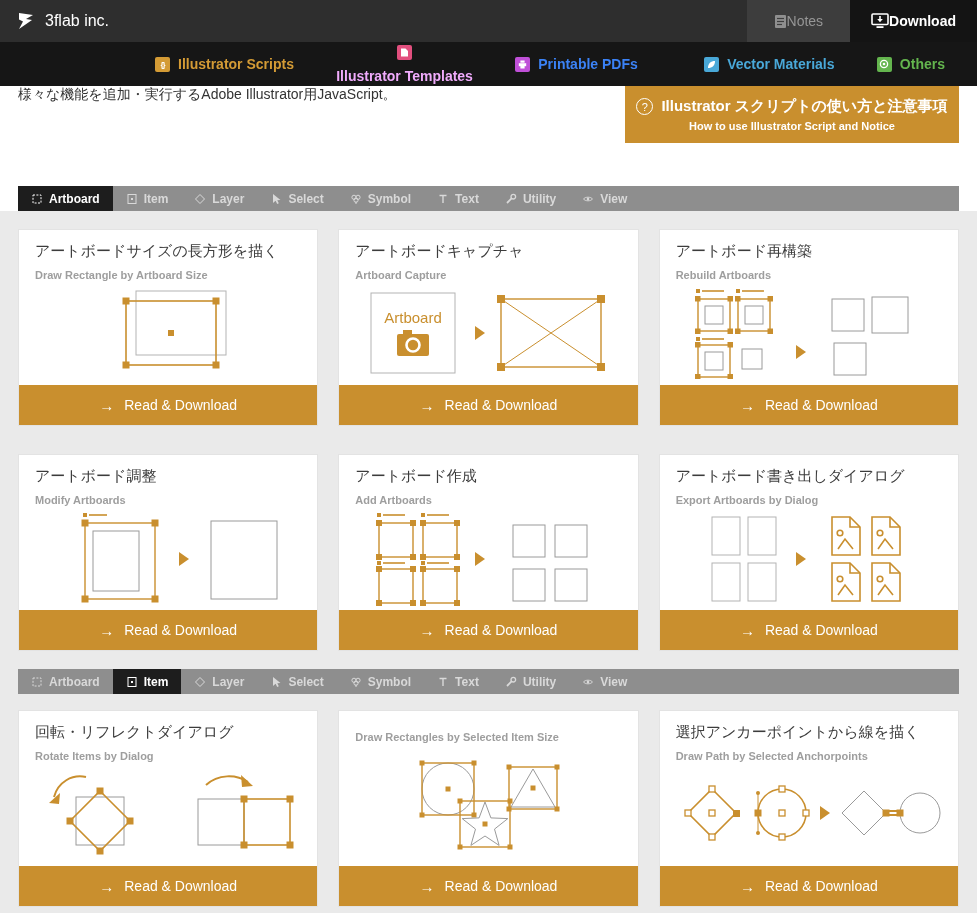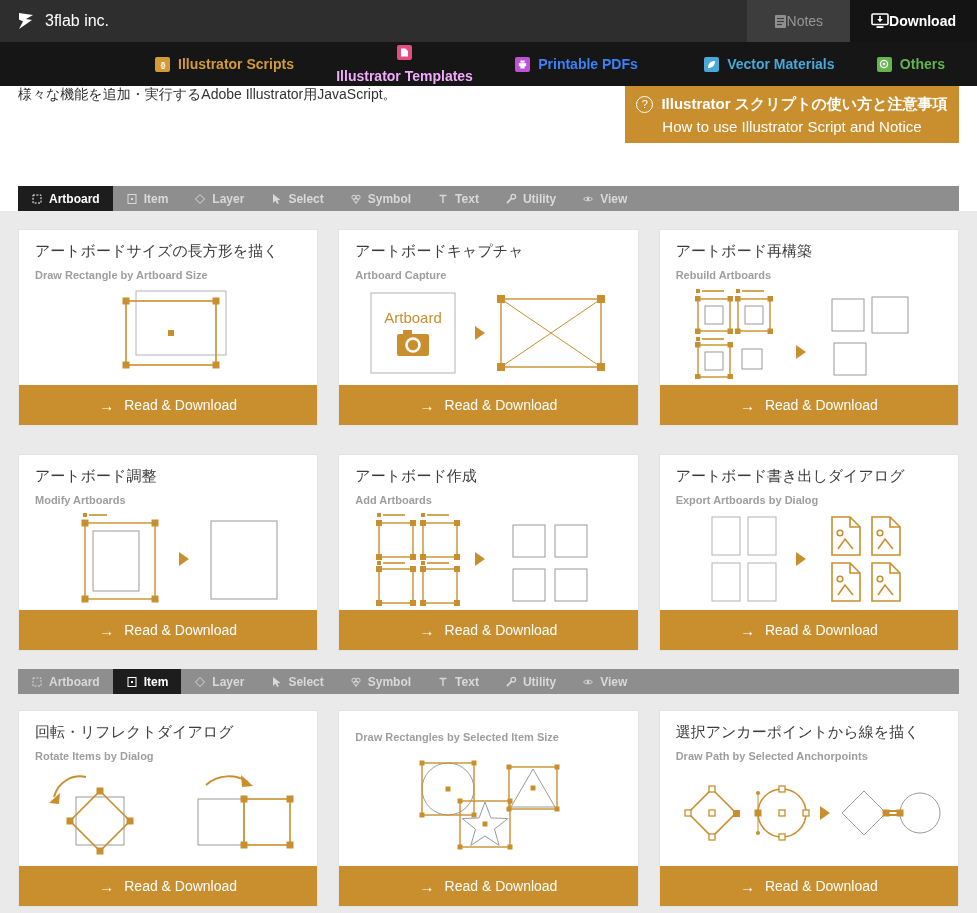--- a/index.html
+++ b/index.html
@@ -16,21 +16,21 @@
   .nav-item{display:flex;align-items:center;gap:8px;font-size:14px;font-weight:bold;cursor:pointer;}
   .badge{width:15px;height:15px;border-radius:2px;display:flex;align-items:center;justify-content:center;flex:none;}
   .badge-glyph{color:#fff;font-size:8px;font-weight:bold;letter-spacing:-1px;}
   
   .white-zone{background:#fff;}
   .intro{height:100px;display:flex;align-items:flex-start;padding:0 18px;}
   .intro-desc{font-size:14px;color:#333;}
   .help-btn{margin-left:auto;width:334px;height:57px;background:#c98f2e;color:#fff;display:flex;flex-direction:column;align-items:center;justify-content:center;gap:4px;cursor:pointer;}
   .help-title{font-size:15px;font-weight:bold;display:flex;align-items:center;gap:8px;}
   .help-q{width:15px;height:15px;border:1.5px solid #fff;border-radius:50%;font-size:11px;font-weight:normal;display:flex;align-items:center;justify-content:center;flex:none;}
-  .help-sub{font-size:15px;font-weight:normal;}
+  .help-sub{font-size:11px;font-weight:bold;}
   
   .tabbar{height:25px;background:#8e8e8e;margin:0 18px;display:flex;}
   .tab{display:flex;align-items:center;gap:6px;padding:0 13px;font-size:12px;font-weight:bold;color:#d9d9d9;cursor:pointer;}
   .tab.active{background:#1d1d1d;color:#fff;}
   .tab svg{flex:none;}
   
   .cards{display:grid;grid-template-columns:repeat(3,1fr);gap:28px 20px;margin:18px 18px;}
   .cards.second{margin:16px 18px 6px;}
   .card{background:#fff;border:1px solid #e3e3e3;display:flex;flex-direction:column;height:197px;box-sizing:border-box;}
   .card-head{padding:12px 16px 0;}

